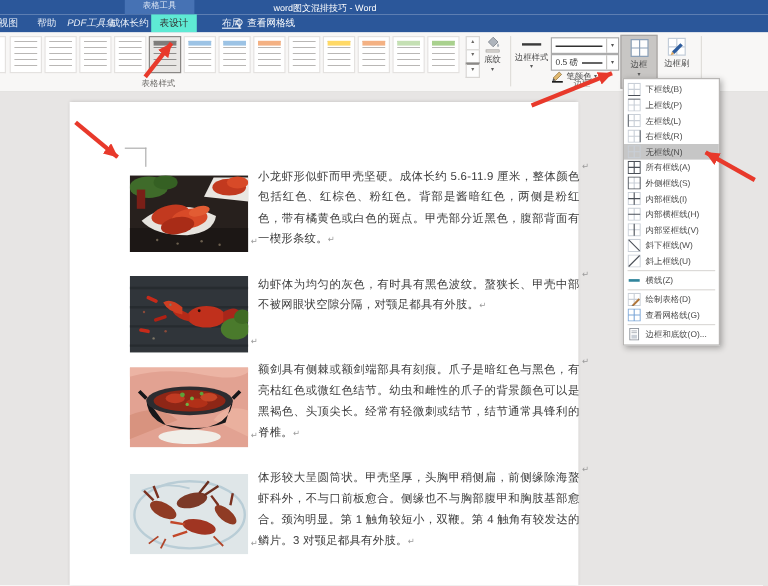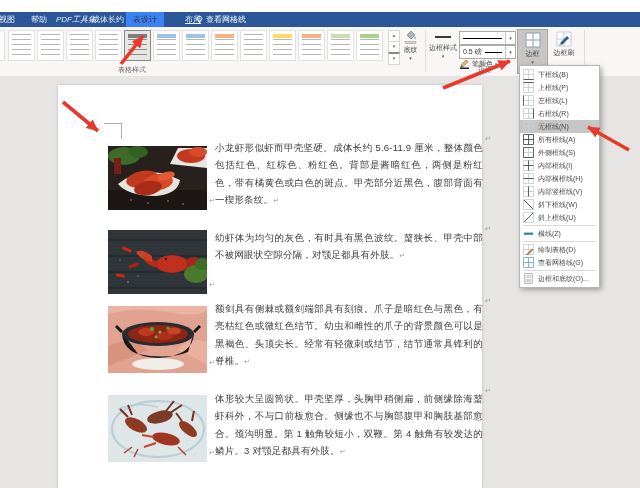--- a/index.html
+++ b/index.html
@@ -7,21 +7,21 @@
        font-family:"Liberation Sans","DejaVu Sans",sans-serif;
        -webkit-font-smoothing:antialiased;}
   
   #titlebar{position:absolute;left:0;top:0;width:640px;height:12px;background:#2b579a;}
   #ctx-tools{position:absolute;left:104px;top:0;width:58px;height:12px;background:#4672b4;
              color:#dfe8f5;font-size:7px;line-height:12px;text-align:center;}
   #doc-title{position:absolute;left:228px;top:0;height:12px;color:#ffffff;font-size:7.5px;line-height:13px;}
   
   #tabrow{position:absolute;left:0;top:12px;width:640px;height:15px;background:#2b579a;}
   .tab{position:absolute;top:0;height:15px;color:#e8eef7;font-size:8px;line-height:15px;text-align:center;}
-  .tab.active{background:#3b82f6;color:#333;}
+  .tab.active{background:#5eead4;color:#333;}
   #tellme{position:absolute;left:206px;top:0;height:15px;color:#fff;font-size:8px;line-height:15px;}
   #bulb{position:absolute;left:195px;top:3px;width:9px;height:9px;}
   
   #ribbon{position:absolute;left:0;top:27px;width:640px;height:49px;background:#f8f7f6;border-bottom:1px solid #d2d0ce;}
   .vsep{position:absolute;top:3px;height:42px;width:1px;background:#e0deda;}
   .grouplabel{position:absolute;top:38px;font-size:7px;color:#6a6865;text-align:center;}
   
   #gallery{position:absolute;left:0;top:3px;height:33px;}
   .thumb{position:absolute;top:0;width:25px;height:29px;background:#fff;border:1px solid #e4e2e0;}
   .thumb .grid{position:absolute;left:3px;right:3px;top:3px;bottom:3px;
@@ -69,20 +69,24 @@
   #cornermark{position:absolute;left:46px;top:38px;width:17px;height:15px;
               border-top:1px solid #aeaeae;border-right:1px solid #aeaeae;}
   
   #arrows{position:absolute;left:0;top:0;z-index:90;pointer-events:none;}
 </style>
 </head>
 <body>
 
 <div id="app">
 
+  <div id="titlebar">
+    <div id="ctx-tools">表格工具</div>
+    <div id="doc-title">word图文混排技巧  -  Word</div>
+  </div>
 
   <div id="tabrow">
     <div class="tab" style="left:-8px;width:30px;">视图</div>
     <div class="tab" style="left:22px;width:34px;">帮助</div>
     <div class="tab" style="left:50px;width:52px;font-style:italic;">PDF工具集</div>
     <div class="tab" style="left:88px;width:40px;">成体长约</div>
     <div class="tab active" style="left:126px;width:38px;">表设计</div>
     <div class="tab" style="left:178px;width:30px;text-decoration:underline;">布局</div>
     <svg id="bulb" viewBox="0 0 10 10">
       <circle cx="5" cy="4" r="2.6" fill="none" stroke="#fff" stroke-width="0.9"></circle>

